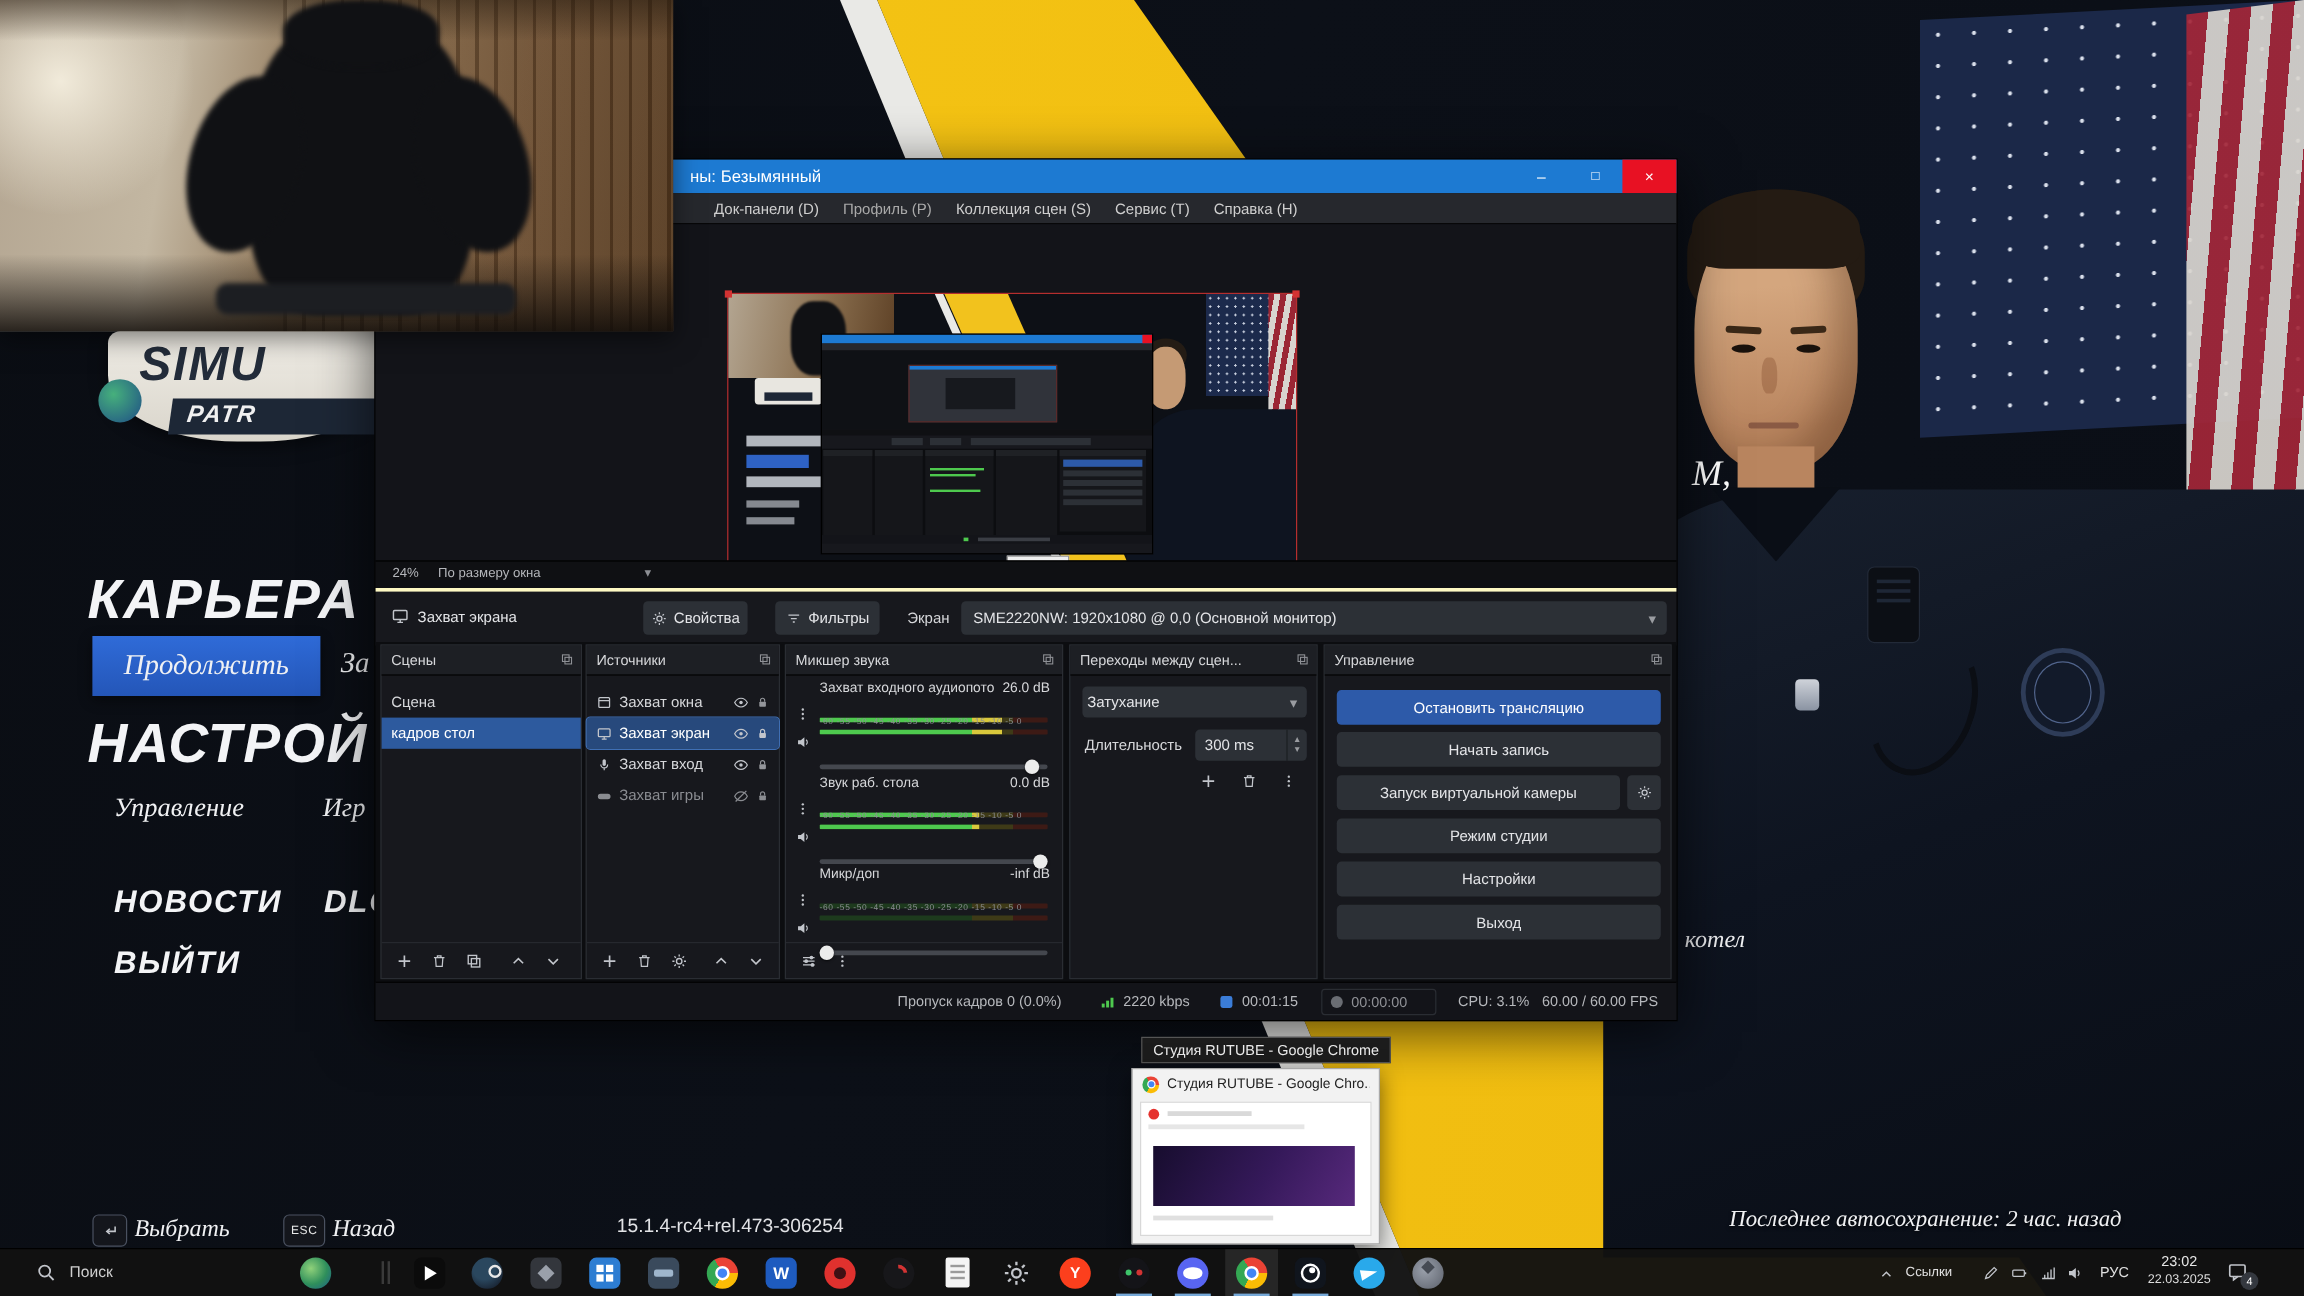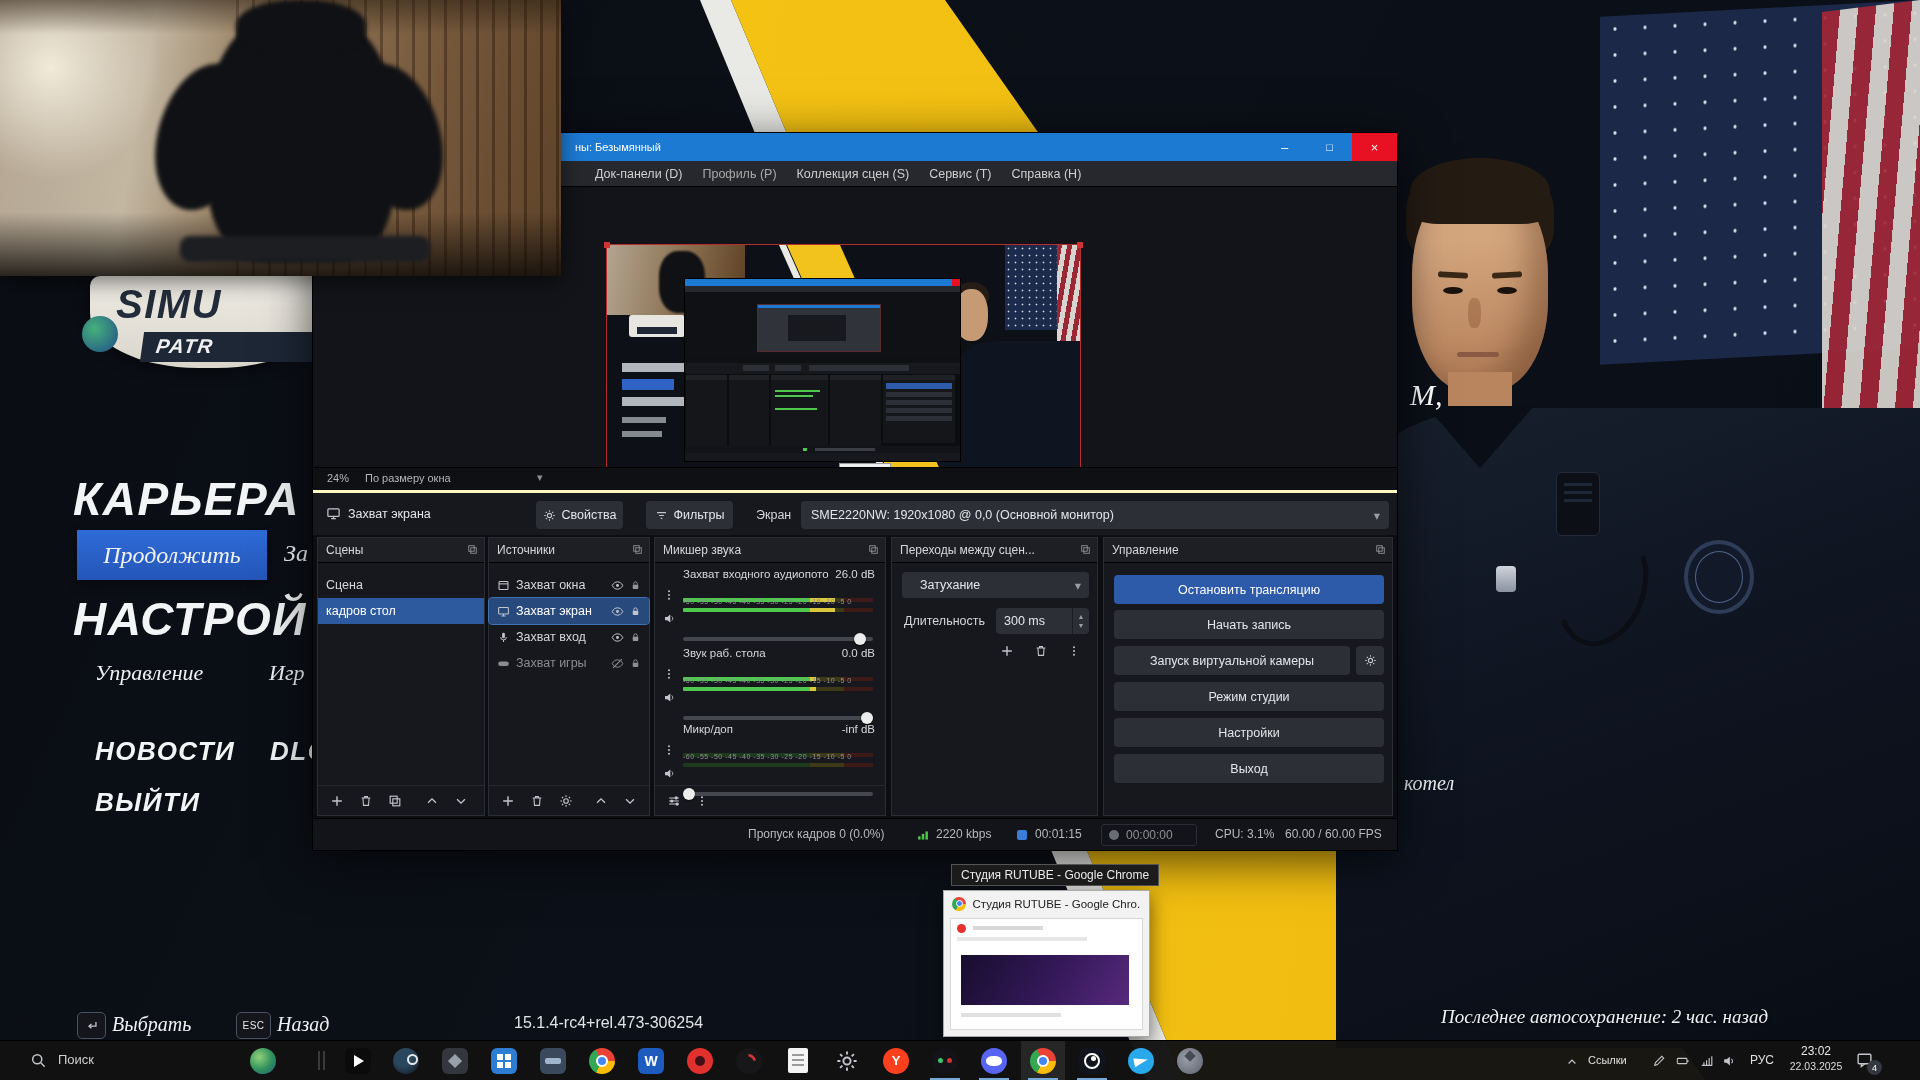--- a/index.html
+++ b/index.html
@@ -21,21 +21,21 @@
   .logo-shield{position:absolute;left:90px;top:276px;width:235px;height:92px;background:linear-gradient(180deg,#f0ede6,#d9d5cb);
      border-radius:10px 10px 46% 46%/10px 10px 60% 60%;box-shadow:0 4px 14px rgba(0,0,0,.5);}
   .flag-stars{position:absolute;left:1600px;top:0;width:320px;height:348px;background:#1b2848;
      background-image:radial-gradient(circle,#d8deea 1.5px,transparent 1.9px);background-size:30px 26px;transform:skewY(-3deg);transform-origin:top right;}
   .flag-stripes{position:absolute;left:1822px;top:0;width:98px;height:880px;
      background:repeating-linear-gradient(95deg,#a32638 0 18px,#d9d5cf 18px 36px);transform:skewY(-7deg);transform-origin:top right;opacity:.92;}
 
   
   .obs{position:absolute;left:312px;top:132px;width:1084px;height:717px;z-index:10;background:#101114;border:1px solid #000;box-shadow:0 10px 44px rgba(0,0,0,.65);}
   .obs-title{position:absolute;left:0;top:0;right:0;height:28px;background:#1d7ad2;}
-  .obs-title .ttl{position:absolute;left:262px;top:0;line-height:28px;font-size:11px;color:#fff;}
+  .obs-title .ttl{position:absolute;left:262px;top:0;line-height:28px;font-size:14px;color:#fff;}
   .cap-btn{position:absolute;top:0;width:45px;height:28px;display:flex;align-items:center;justify-content:center;color:#fff;font-size:13px;}
   .obs-menubar{position:absolute;left:0;top:28px;right:0;height:26px;background:#26282d;display:flex;align-items:center;padding-left:272px;box-sizing:border-box;border-bottom:1px solid #000;}
   .obs-menubar .mi{font-size:12.5px;color:#cfcfcf;padding:0 10px;line-height:26px;}
   .obs-preview{position:absolute;left:0;top:54px;right:0;height:280px;background:#131419;}
   .mini{position:absolute;left:294px;top:58px;width:473px;height:272px;background:#0d1016;outline:1.5px solid rgba(210,50,50,.85);}
   .mini .hdl{position:absolute;width:6px;height:6px;background:#d23232;}
   .zoomrow{position:absolute;left:0;top:334px;right:0;height:23px;background:#0f1013;border-top:1px solid #000;color:#b4b6ba;font-size:11px;}
   .srcbar{position:absolute;left:0;top:357px;right:0;height:45px;background:#17181d;border-top:3px solid #fef9c3;}
   .btn{background:#2c3036;border-radius:4px;display:flex;align-items:center;justify-content:center;gap:6px;color:#e4e5e8;font-size:12.5px;}
   .docks{position:absolute;left:0;top:402px;right:0;height:283px;background:#0c0d10;}
@@ -503,21 +503,21 @@
         </div>
       </div>
 
       <div class="dock" style="left:578px;width:207px;">
         <div class="dock-h"><span>Переходы между сцен...</span>
           <svg class="detach" width="11" height="11" viewBox="0 0 16 16">
               <rect x="2.5" y="2.5" width="8" height="8" fill="none" stroke="currentColor" stroke-width="1.3"></rect>
               <rect x="5.5" y="5.5" width="8" height="8" fill="none" stroke="currentColor" stroke-width="1.3"></rect>
             </svg>
         </div>
-        <div class="a btn" style="left:10px;top:34px;width:187px;height:26px;justify-content:flex-start;padding-left:18px;box-sizing:border-box;">
+        <div class="a btn" style="left:10px;top:34px;width:187px;height:26px;justify-content:flex-start;padding-left:4px;box-sizing:border-box;">
           <span>Затухание</span>
           <span style="position:absolute;right:8px;color:#9a9ca1;">▾</span>
         </div>
         <span class="a" style="left:12px;top:76px;color:#d6d7da;font-size:12.5px;">Длительность</span>
         <div class="a btn" style="left:104px;top:70px;width:93px;height:26px;justify-content:flex-start;padding-left:8px;box-sizing:border-box;">
           <span>300 ms</span>
           <div style="position:absolute;right:0;top:0;bottom:0;width:16px;border-left:1px solid #1c1e22;display:flex;flex-direction:column;align-items:center;justify-content:center;gap:2px;color:#9a9ca1;font-size:7px;">
             <span>▲</span>
               <span>▼</span>
           </div>

